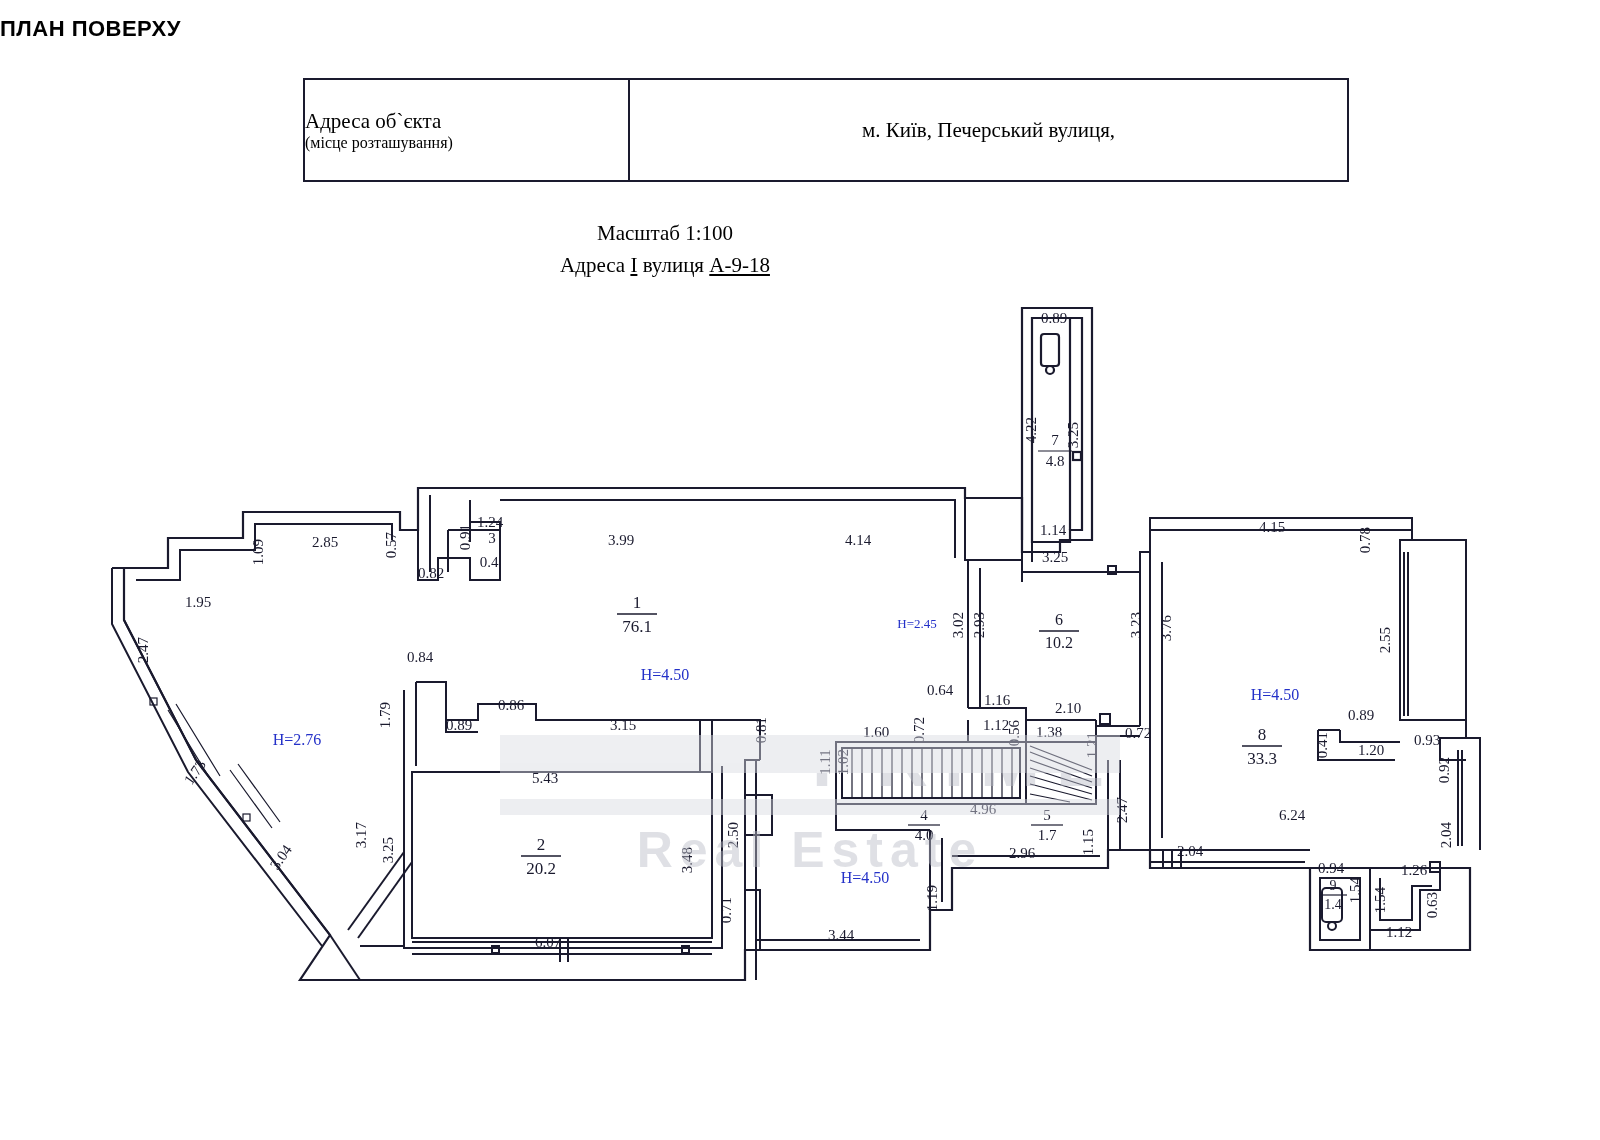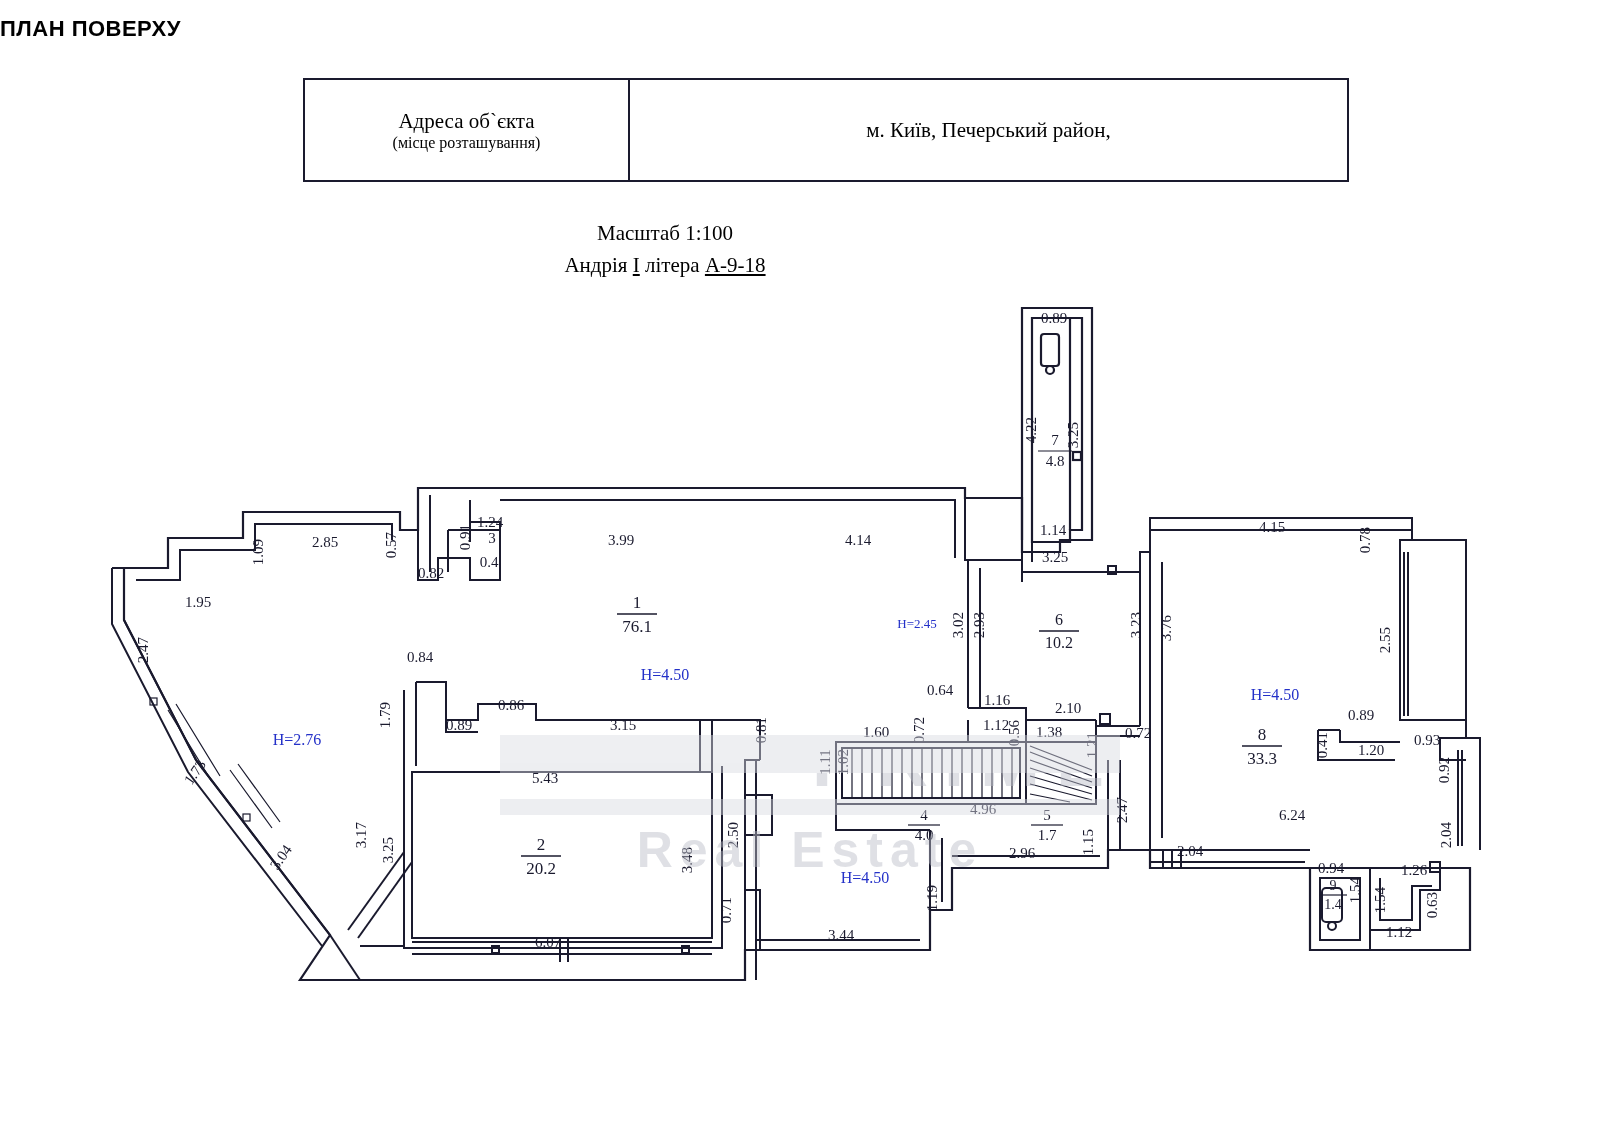--- a/index.html
+++ b/index.html
@@ -38,21 +38,20 @@
     height: 104px;
     border: 2px solid #1a1a2e;
     box-sizing: border-box;
     display: flex;
   }
   #address-table .cell-left {
     width: 325px;
     border-right: 2px solid #1a1a2e;
     display: flex;
     flex-direction: column;
-    align-items: center;
     justify-content: center;
     box-sizing: border-box;
   }
   #address-table .cell-right {
     flex: 1;
     display: flex;
     flex-direction: column;
     align-items: center;
     justify-content: center;
     box-sizing: border-box;
@@ -134,27 +133,27 @@
 <div class="page">
 
   <div id="title">ПЛАН ПОВЕРХУ</div>
 
   <div id="address-table">
     <div class="cell-left">
       <div class="addr-label">Адреса об`єкта</div>
       <div class="addr-sub">(місце розташування)</div>
     </div>
     <div class="cell-right">
-      <div class="addr-line">м. Київ, Печерський район,</div>
+      <div class="addr-line">м. Київ, Печерський вулиця,</div>
     </div>
   </div>
 
   <div id="scale-block">
     <div class="scale">Масштаб 1:100</div>
-    <div class="floor"><span>Андрія </span><span class="u">I</span><span> літера </span><span class="u">А-9-18</span></div>
+    <div class="floor"><span>Адреса </span><span class="u">I</span><span> вулиця </span><span class="u">А-9-18</span></div>
   </div>
 
   <div id="plan-area">
     <svg id="plan-svg" width="1600" height="780" viewBox="0 0 1600 780">
       <g fill="none" stroke="#1a1a2e" stroke-width="2.2" stroke-linejoin="miter">
 
         <path d="M1022 18 L1092 18 L1092 250 L1060 250 L1060 262 L1022 262 Z"></path>
         <path d="M1032 28 L1082 28 L1082 240 L1070 240 L1070 252 L1032 252 Z"></path>
         <path d="M1070 28 L1070 240"></path>
 

